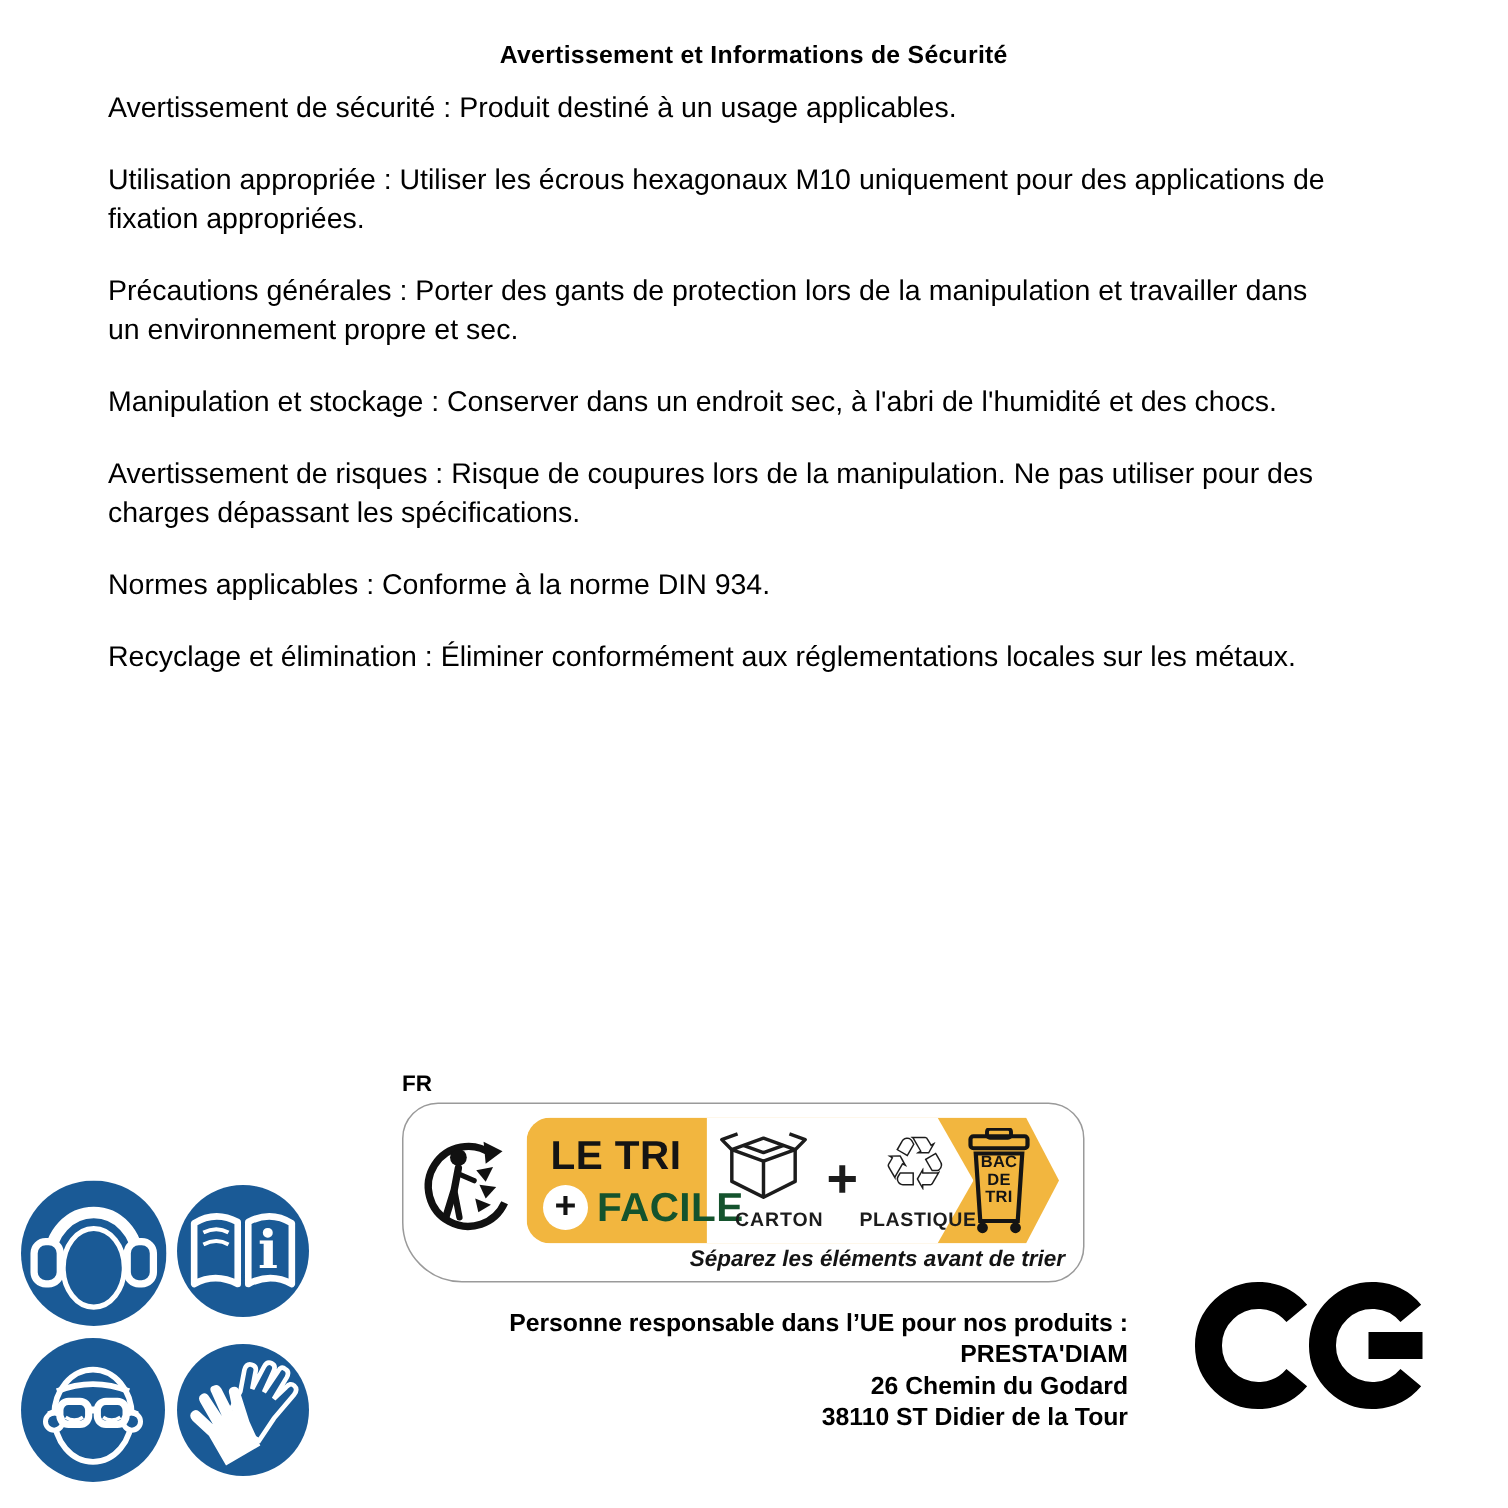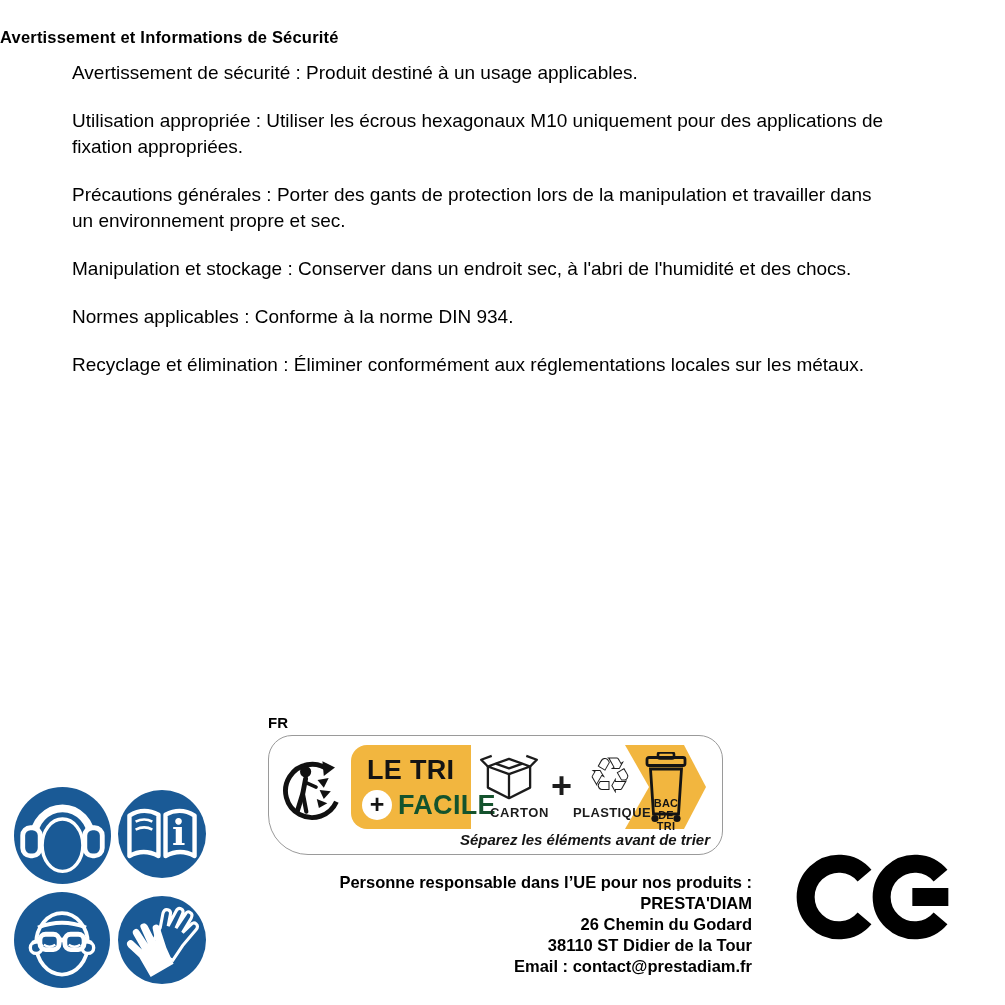--- a/index.html
+++ b/index.html
@@ -2,21 +2,21 @@
 <html><head>
 <meta charset="utf-8">
 <style>
   html,body{margin:0;padding:0;background:#ffffff;}
   .canvas{
     position:relative;width:1005px;height:1005px;background:#ffffff;overflow:hidden;
     font-family:"Liberation Sans",sans-serif;color:#000;
   }
   
   .doc-title{
-    position:absolute;left:0;top:28px;width:1005px;
+    position:absolute;left:0;top:28px;width:1005px;text-align:center;
     font-size:16.5px;font-weight:bold;letter-spacing:0.2px;
   }
   
   .body-text{position:absolute;left:72px;top:60px;width:880px;}
   .body-text p{
     margin:0 0 22px 0;font-size:19px;line-height:26px;white-space:pre-line;
     font-weight:400;
   }
   
   .icon-grid{position:absolute;left:14px;top:787px;width:200px;height:200px;}
@@ -51,21 +51,21 @@
   .tri-line2{position:absolute;left:47px;top:45px;font-size:27px;font-weight:800;color:#14532d;letter-spacing:0.3px;}
   .carton-ico{position:absolute;left:128px;top:9px;width:60px;height:48px;}
   .mat1{position:absolute;left:118px;top:60px;width:80px;text-align:right;font-size:13px;font-weight:bold;letter-spacing:0.6px;color:#1c1c1c;}
   .mat-plus{position:absolute;left:200px;top:20px;font-size:36px;font-weight:800;color:#1c1c1c;}
   .recycle-ico{position:absolute;left:226px;top:2px;width:66px;text-align:center;font-size:50px;line-height:58px;color:#1c1c1c;font-family:"DejaVu Sans",sans-serif;}
   .mat2{position:absolute;left:222px;top:60px;width:74px;text-align:center;font-size:13px;font-weight:bold;letter-spacing:0.4px;color:#1c1c1c;}
   .bin{position:absolute;left:294px;top:7px;width:42px;height:72px;}
   .bin svg{position:absolute;left:0;top:0;width:42px;height:72px;}
   .bin-text{
     position:absolute;left:0;top:18px;width:42px;text-align:center;
-    font-size:11px;line-height:11.5px;font-weight:800;color:#141414;letter-spacing:0.2px;margin-top:28px;
+    font-size:11px;line-height:11.5px;font-weight:800;color:#141414;letter-spacing:0.2px;
   }
   .tri-instruction{
     position:absolute;right:12px;top:95px;font-size:15px;font-weight:bold;font-style:italic;color:#141414;
   }
   
   .address{
     position:absolute;left:252px;top:872px;width:500px;text-align:right;
     font-size:16.5px;font-weight:bold;line-height:21px;
   }
   
@@ -78,20 +78,22 @@
 
   <div class="doc-title">Avertissement et Informations de Sécurité</div>
 
   <div class="body-text">
       <p>Avertissement de sécurité : Produit destiné à un usage applicables.</p>
       <p>Utilisation appropriée : Utiliser les écrous hexagonaux M10 uniquement pour des applications de
 fixation appropriées.</p>
       <p>Précautions générales : Porter des gants de protection lors de la manipulation et travailler dans
 un environnement propre et sec.</p>
       <p>Manipulation et stockage : Conserver dans un endroit sec, à l'abri de l'humidité et des chocs.</p>
+      <p>Avertissement de risques : Risque de coupures lors de la manipulation. Ne pas utiliser pour des
+charges dépassant les spécifications.</p>
       <p>Normes applicables : Conforme à la norme DIN 934.</p>
       <p>Recyclage et élimination : Éliminer conformément aux réglementations locales sur les métaux.</p>
     </div>
 
   <div class="icon-grid">
 
     <svg class="ico-ear" viewBox="0 0 100 100">
       <circle cx="50" cy="50" r="50" fill="#1a5a96"></circle>
       <path d="M20 54 A30 32 0 1 1 80 54" stroke="#fff" stroke-width="8" fill="none"></path>
       <path d="M27 54 A23 25 0 1 1 73 54" stroke="#1a5a96" stroke-width="3" fill="none"></path>
@@ -189,21 +191,20 @@
     </div>
 
     <div class="tri-instruction">Séparez les éléments avant de trier</div>
   </div>
 
   <div class="address">
     <div>Personne responsable dans l’UE pour nos produits :</div>
     <div>PRESTA'DIAM</div>
     <div>26 Chemin du Godard</div>
     <div>38110 ST Didier de la Tour</div>
-    <div>Email : contact@prestadiam.fr</div>
   </div>
 
   <svg class="ce" viewBox="0 0 240 140">
     <path d="M104.3 37.9 A50 50 0 1 0 104.3 102.1" stroke="#000" stroke-width="27" fill="none"></path>
     <path d="M218.3 37.9 A50 50 0 1 0 218.3 102.1" stroke="#000" stroke-width="27" fill="none"></path>
     <rect x="176" y="56.5" width="54" height="27" fill="#000"></rect>
   </svg>
 
 </div>
 

